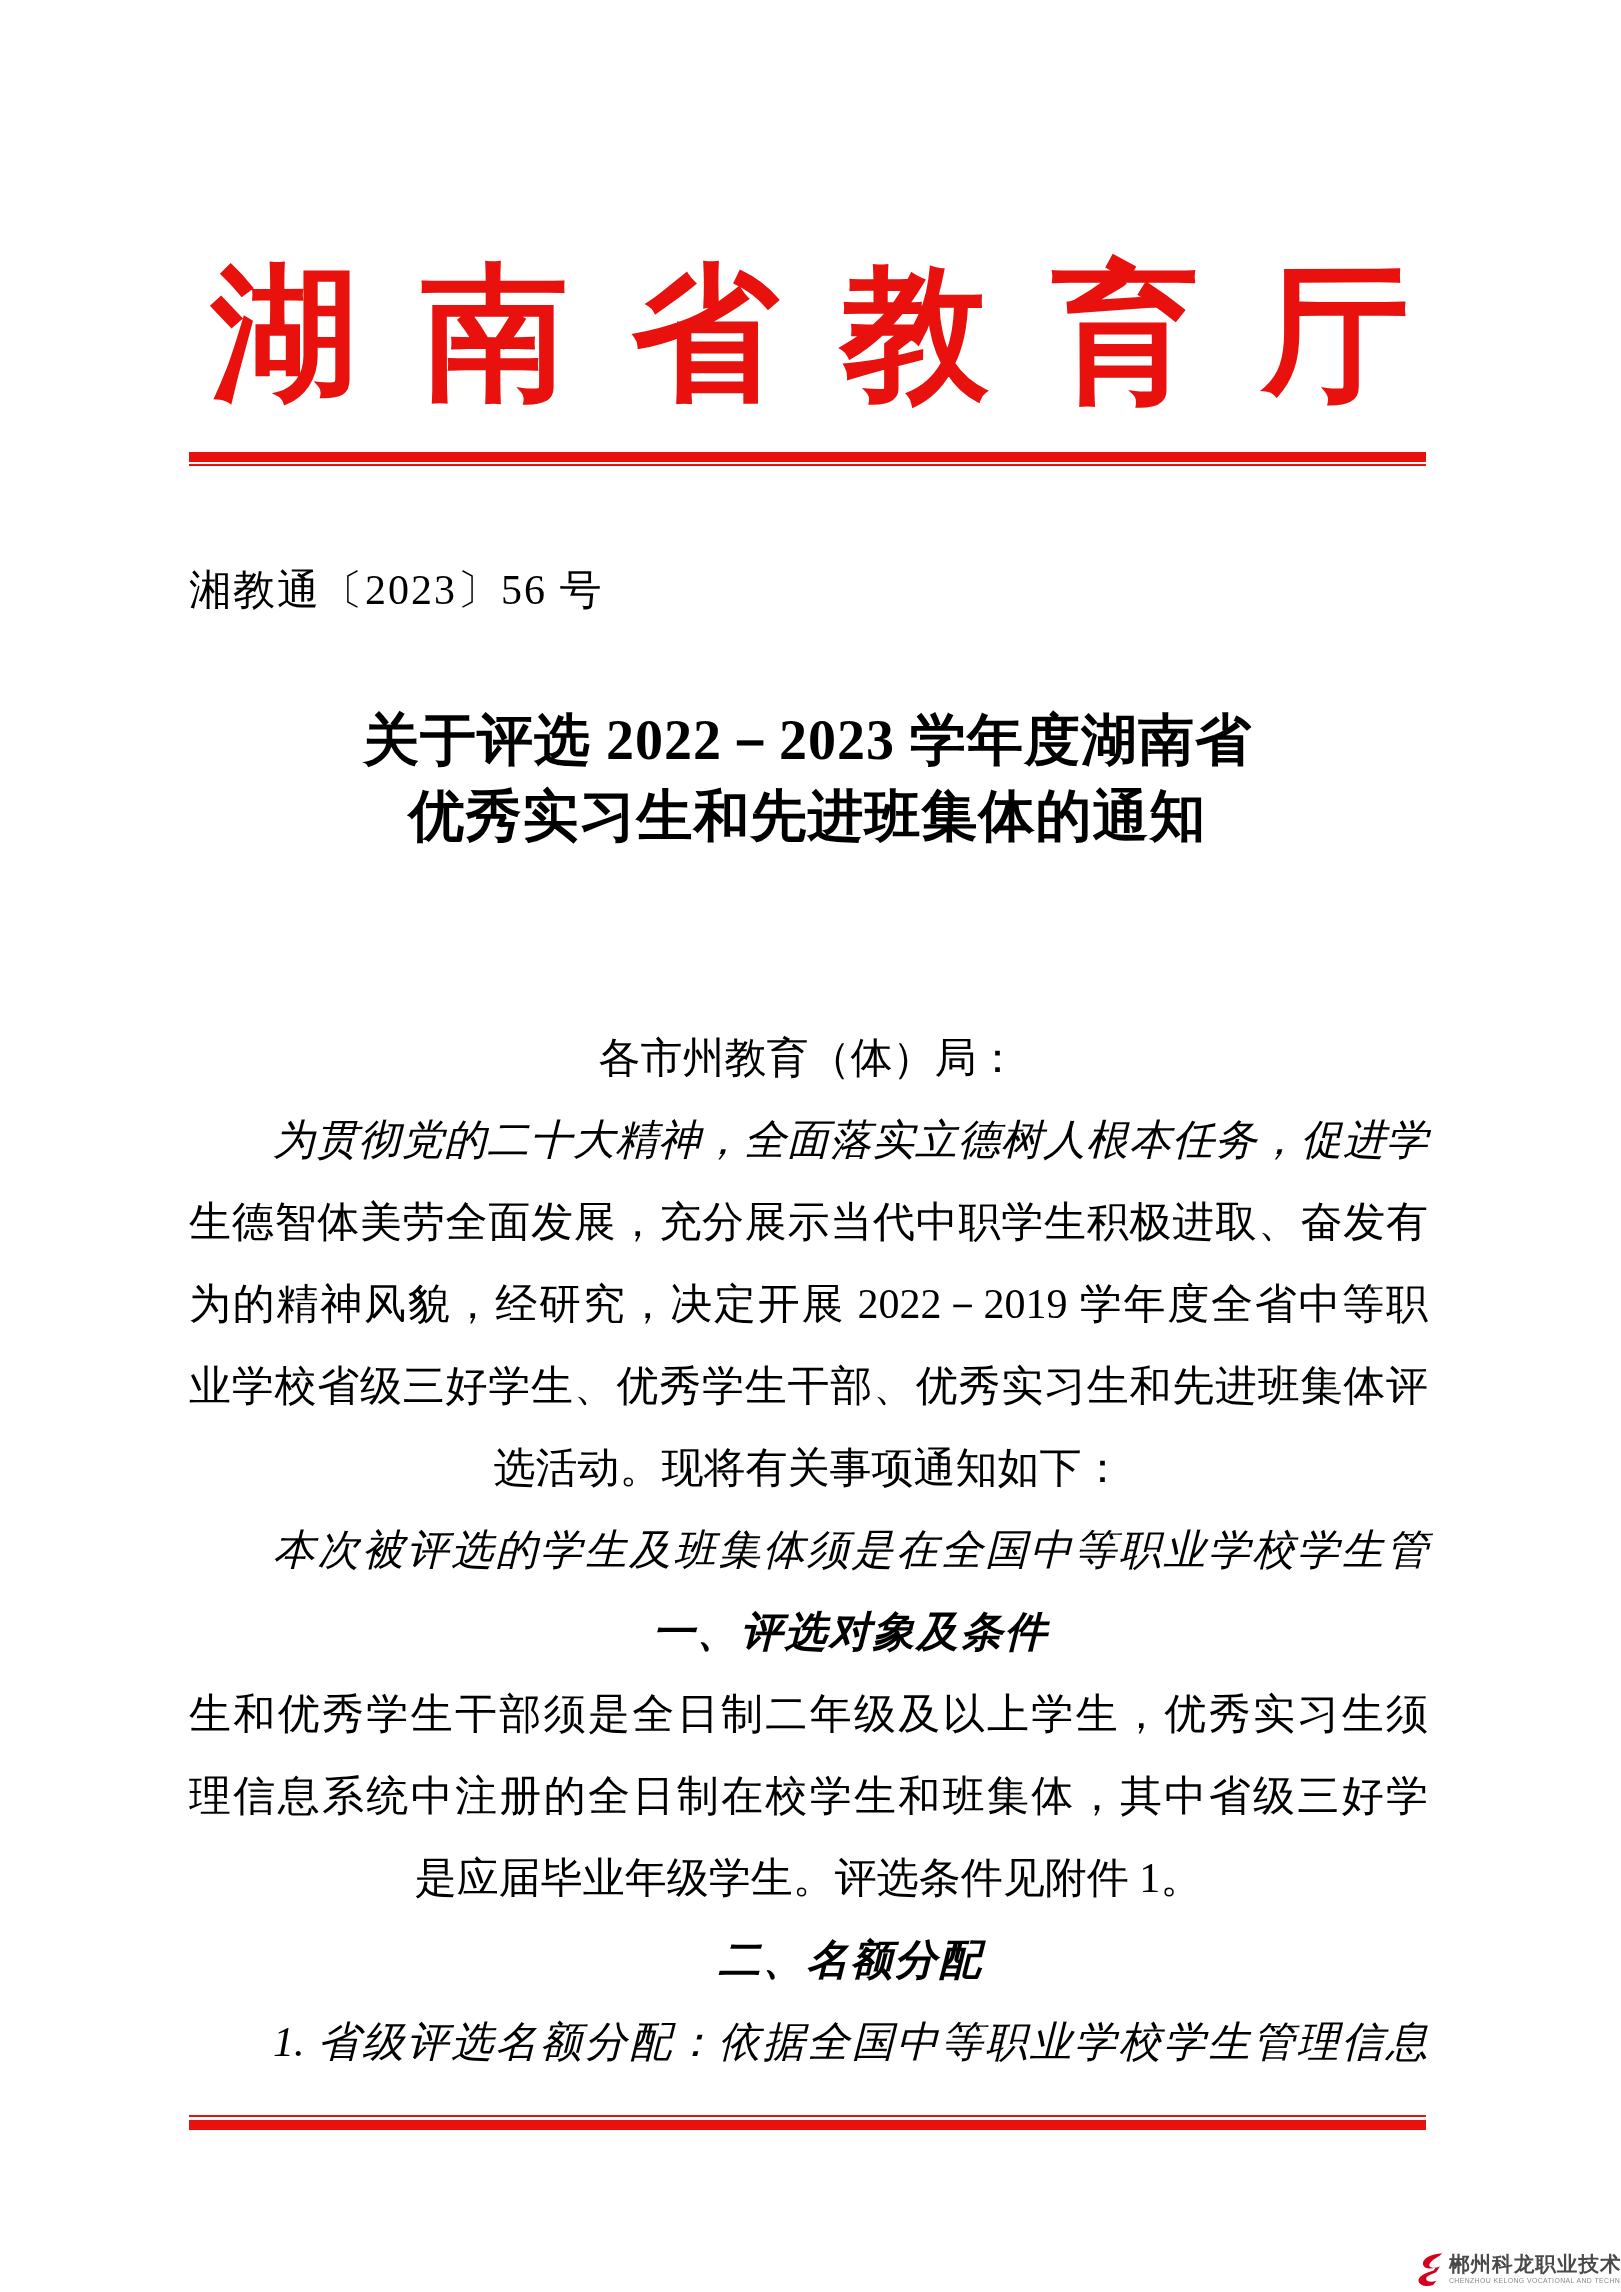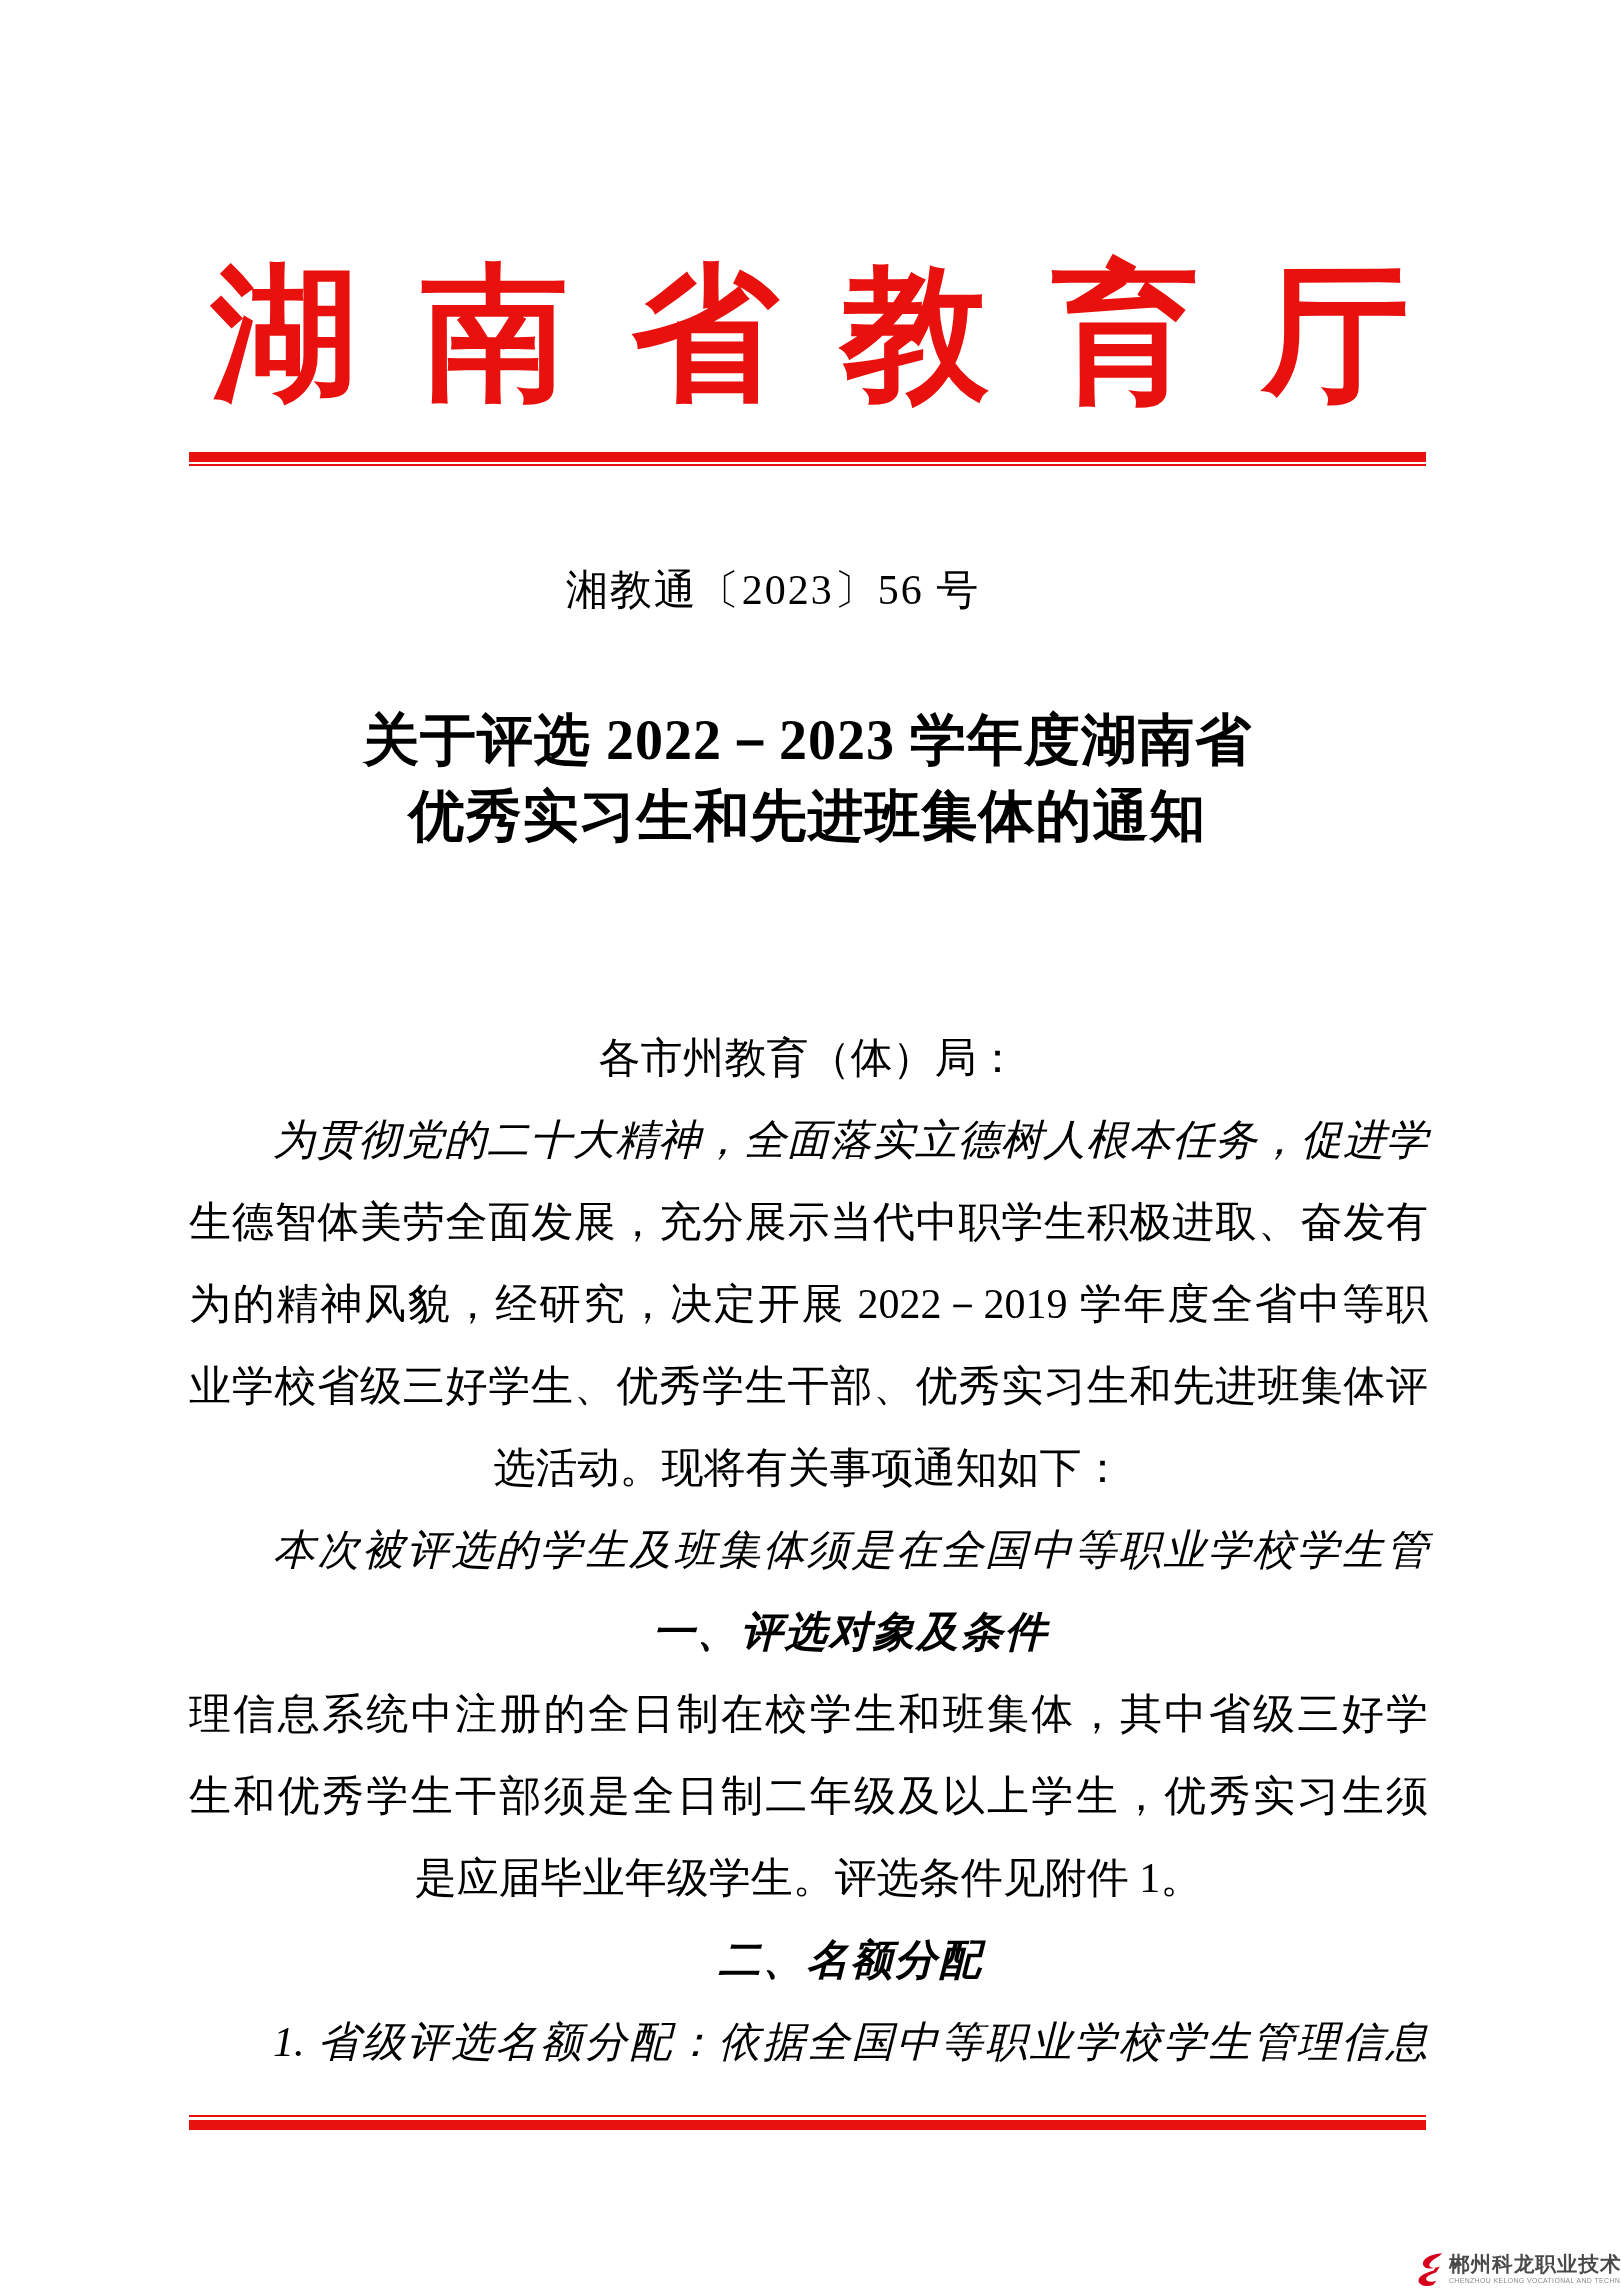--- a/index.html
+++ b/index.html
@@ -24,21 +24,21 @@
     height:2px;background:#ffffff;
     border-top:10.8px solid #e8110d;border-bottom:2.9px solid #e8110d;
   }
   .rule-bottom{
     position:absolute;top:2115px;left:189px;width:1237px;
     height:2.9px;background:#ffffff;
     border-top:2.9px solid #e8110d;border-bottom:10.8px solid #e8110d;
   }
   .doc-number{
     position:absolute;top:565px;left:189px;width:1168px;
-    text-align:center;font-size:42px;line-height:51px;
+    text-align:left;font-size:42px;line-height:51px;
     letter-spacing:2px;white-space:nowrap;
   }
   
   .doc-title{
     position:absolute;top:702px;left:189px;width:1237px;
     text-align:center;font-weight:bold;
     font-size:56px;line-height:76px;letter-spacing:1px;
   }
   
   .body-text{
@@ -99,22 +99,22 @@
 
   <div class="body-text">
     <div class="line">各市州教育（体）局：</div>
     <div class="line indent fill">为贯彻党的二十大精神，全面落实立德树人根本任务，促进学</div>
     <div class="line fill">生德智体美劳全面发展，充分展示当代中职学生积极进取、奋发有</div>
     <div class="line fill">为的精神风貌，经研究，决定开展 2022－2019 学年度全省中等职</div>
     <div class="line fill">业学校省级三好学生、优秀学生干部、优秀实习生和先进班集体评</div>
     <div class="line">选活动。现将有关事项通知如下：</div>
     <div class="line indent fill">本次被评选的学生及班集体须是在全国中等职业学校学生管</div>
     <div class="line heading indent">一、评选对象及条件</div>
+    <div class="line fill">生和优秀学生干部须是全日制二年级及以上学生，优秀实习生须</div>
     <div class="line fill">理信息系统中注册的全日制在校学生和班集体，其中省级三好学</div>
-    <div class="line fill">生和优秀学生干部须是全日制二年级及以上学生，优秀实习生须</div>
     <div class="line">是应届毕业年级学生。评选条件见附件 1。</div>
     <div class="line heading indent">二、名额分配</div>
     <div class="line indent fill">1. 省级评选名额分配：依据全国中等职业学校学生管理信息</div>
   </div>
 
   <div class="rule-bottom"></div>
 
   <div class="school-logo">
     <svg class="logo-icon" viewBox="0 0 32 38" xmlns="http://www.w3.org/2000/svg" aria-hidden="true">
       <path fill="#d6001c" d="M30 1 C16 2 7 8 9 14 c1.4 4.2 8 5 14 2.6 l-2.4 3.4

